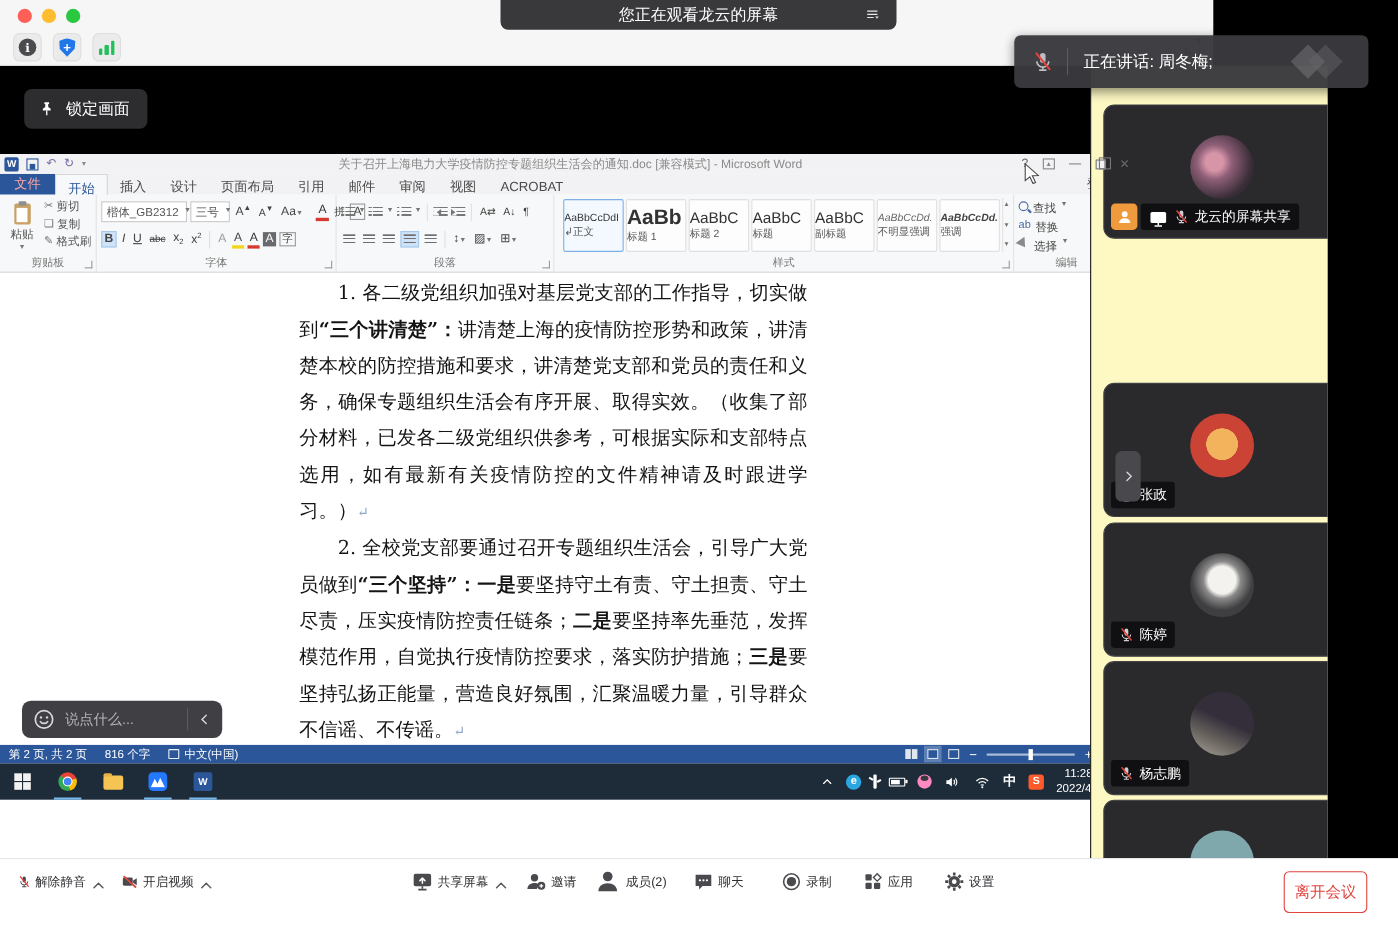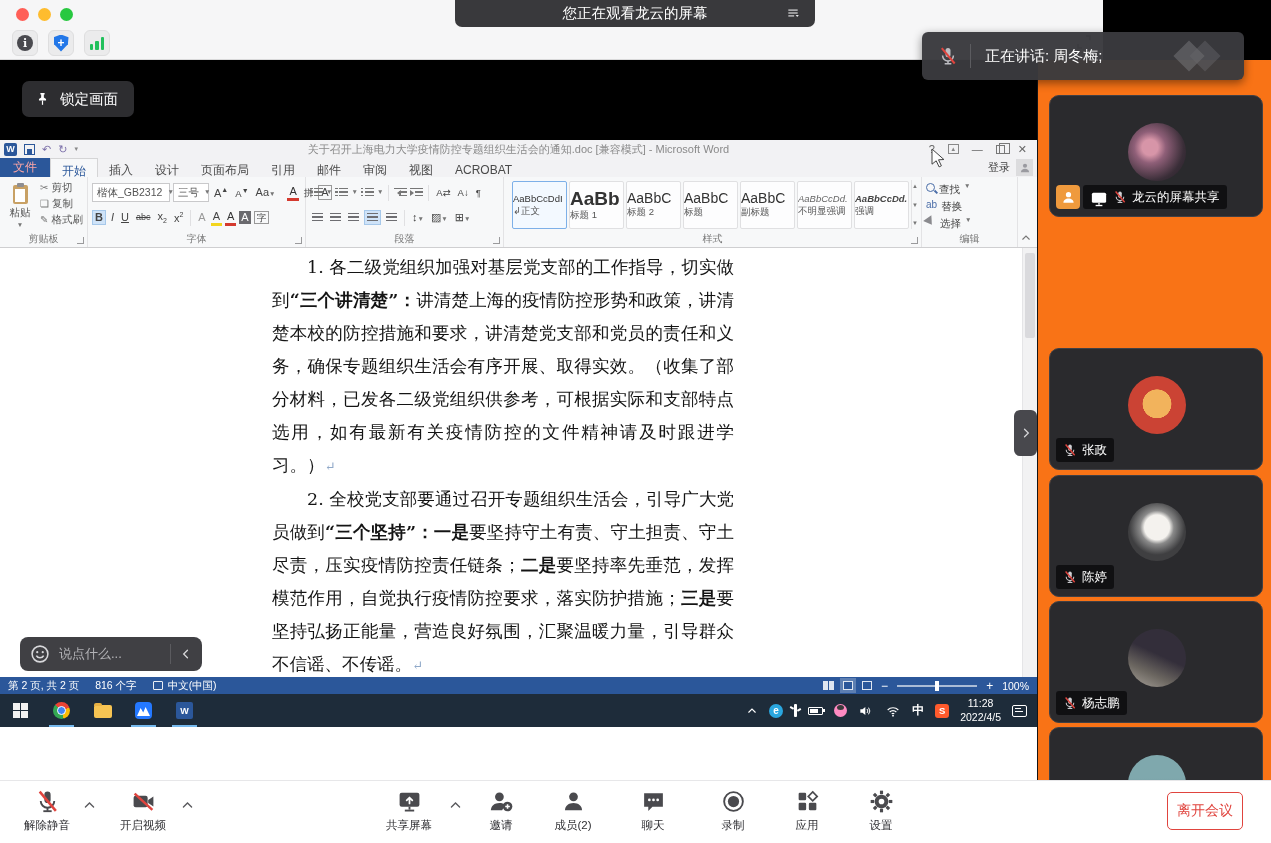--- a/index.html
+++ b/index.html
@@ -171,39 +171,39 @@
   
   .chatov{position:absolute;left:20px;top:577px;width:182px;height:34px;background:rgba(48,48,52,.92);border-radius:8px;display:flex;align-items:center;padding:0 9px;gap:8px;z-index:30}
   .smile{width:22px;height:22px;color:#d8d8db}
   .chat-ph{color:#b2b2b6;font-size:13px;white-space:nowrap}
   .chat-div{width:1px;height:20px;background:#5b5b5f;margin-left:auto}
   .chat-col{width:14px;height:14px;color:#d8d8db}
   .side-toggle{position:absolute;left:1014px;top:350px;width:23px;height:46px;background:#48484d;border-radius:6px;display:flex;align-items:center;justify-content:center;color:#d5d5d8;z-index:25}
   .side-toggle svg{width:14px;height:14px}
 
   
-  .sidebar{position:absolute;left:1037px;top:60px;width:234px;height:720px;background:#f97316;overflow:hidden;border-left:1px solid #141416}
+  .sidebar{position:absolute;left:991px;top:60px;width:216px;height:720px;background:#fef9c3;overflow:hidden;border-left:1px solid #141416}
   .tile{position:absolute;left:11px;width:214px;height:122px;background:#2a2a2d;border:1px solid #404045;border-radius:10px}
   .tavatar{position:absolute;left:78px;top:27px;width:58px;height:58px;border-radius:50%}
   .av1{background:radial-gradient(circle at 38% 42%,#d795a8 0 16%,#8f5f78 32%,#3a2e38 68%,#241d26 100%)}
   .av2{background:linear-gradient(180deg,#d8d3cd 0%,#9d968e 45%,#6b655f 100%)}
   .av3{background:radial-gradient(circle at 50% 48%,#f2b35c 0 34%,#cb4334 35%)}
   .av4{background:radial-gradient(circle at 50% 42%,#f4f2ee 0 28%,#8a8a8a 38%,#3f3f41 62%)}
   .av5{background:linear-gradient(205deg,#332e3a 0 45%,#6b6660 72%,#aaa49c 100%)}
   .av6{background:linear-gradient(180deg,#7fa8ad 0 40%,#4f636d 100%)}
   .tlabel{position:absolute;left:6px;bottom:7px;display:flex;align-items:center}
   .badge{width:24px;height:24px;background:#ef9a3d;border-radius:4px;display:flex;align-items:center;justify-content:center;margin-right:3px;color:#fff}
   .badge svg{width:15px;height:15px}
   .chip{background:rgba(12,12,14,.85);height:24px;display:flex;align-items:center;padding:0 7px;gap:5px;color:#fff;font-size:12.5px;border-radius:3px;white-space:nowrap}
   .chip .mmic{width:14px;height:14px;color:#cfcfd3}
   .mini-share{width:18px;height:15px;color:#fff}
 
   
   .ctlbar{position:absolute;left:0;top:780px;width:1271px;height:63px;background:#fff;border-top:1px solid #e7e7e9;z-index:20}
-  .ctl{position:absolute;top:8px;display:flex;flex-direction:column;align-items:center;gap:4px;color:#46464a}
+  .ctl{position:absolute;top:8px;display:flex;flex-direction:row;align-items:center;gap:4px;color:#46464a}
   .ctl svg{width:25px;height:25px;color:#4a4a4e}
   .ctl-label{font-size:11.5px;color:#2f2f33;white-space:nowrap}
   .ctl-chev{position:absolute;top:17px;width:15px;height:15px;color:#5a5a5e}
   .leave-btn{position:absolute;left:1167px;top:11px;width:76px;height:38px;border:1px solid #e0443e;border-radius:5px;background:#fff;color:#e0443e;font-size:14px;display:flex;align-items:center;justify-content:center}
 
   .cursor{position:absolute;left:931px;top:148px;width:14px;height:20px;z-index:60}
 </style>
 </head>
 <body>
 

